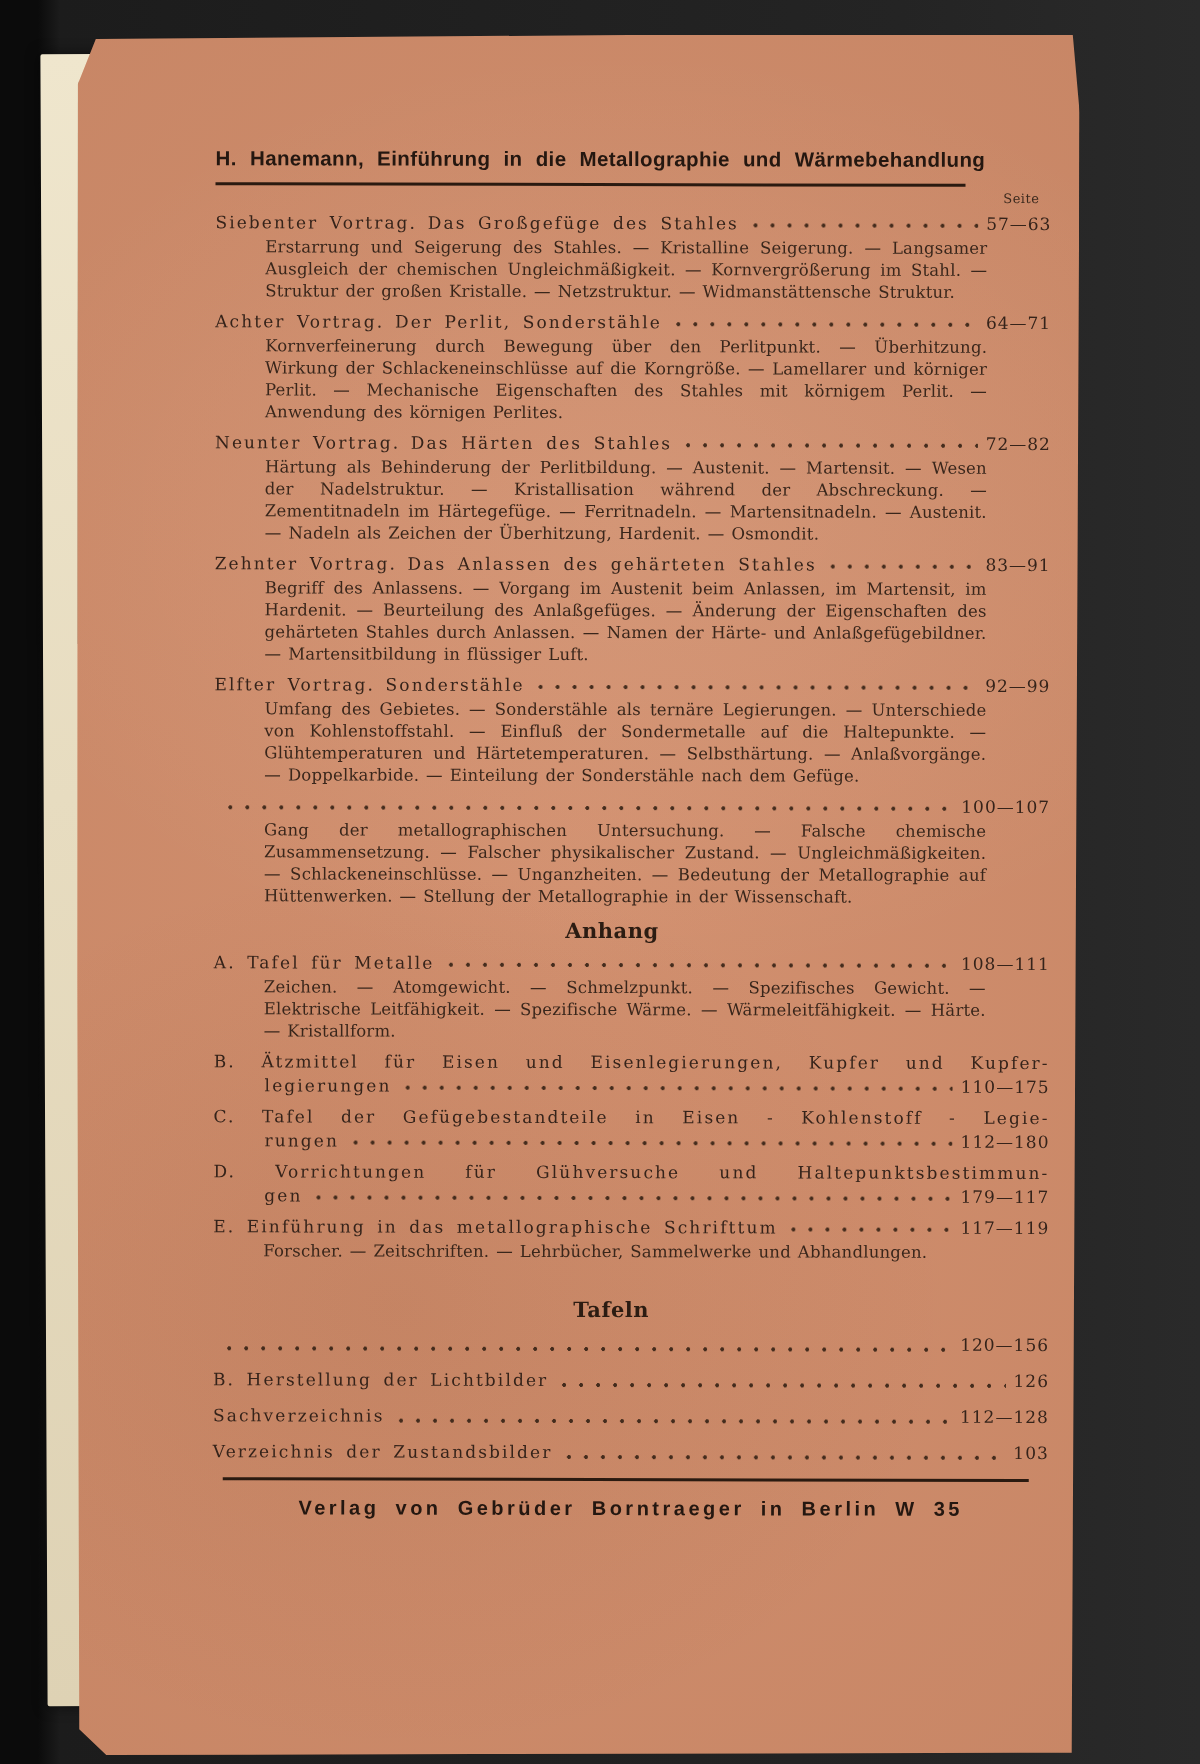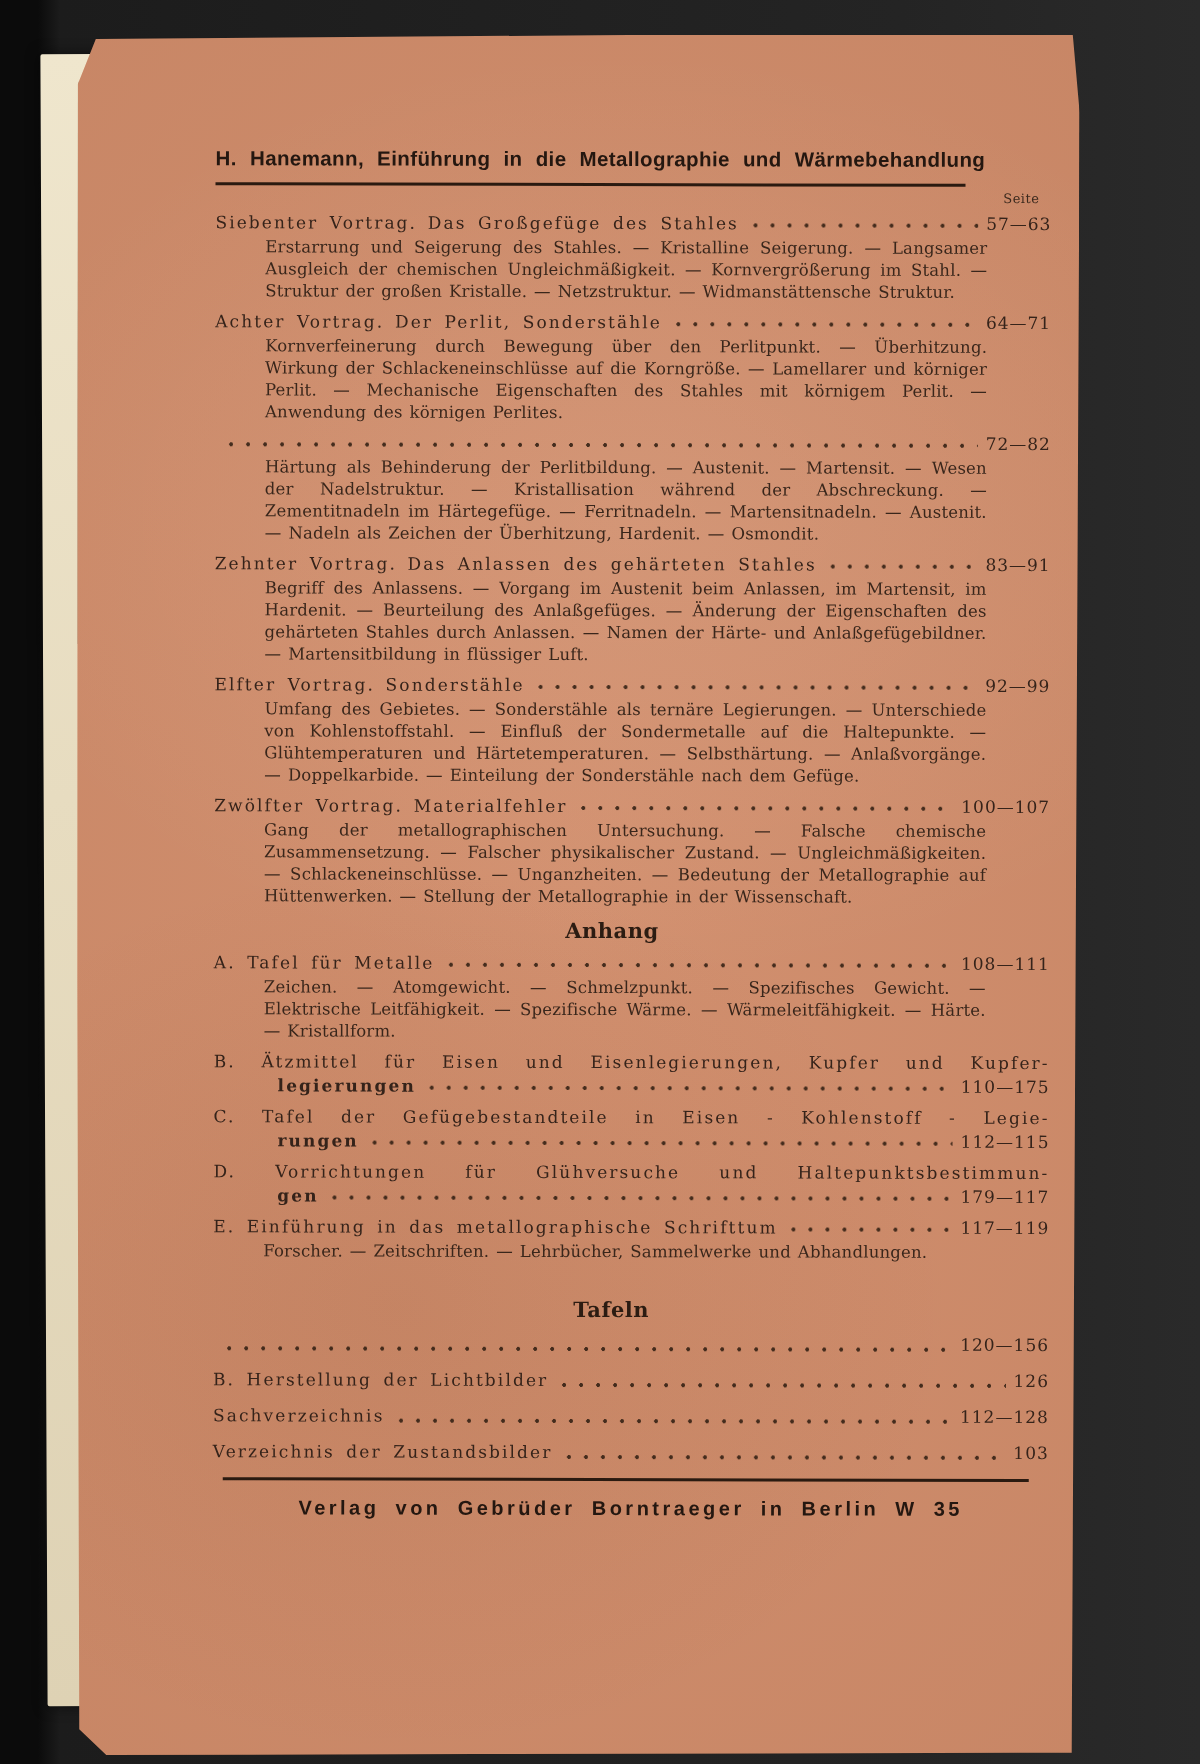--- a/index.html
+++ b/index.html
@@ -58,21 +58,21 @@
     letter-spacing: 2.1px; word-spacing: 4px;
     color: #35231a;
   }
   .main .t { white-space: nowrap; }
   .main.wrap { display: block; }
   .spread {
     display: block;
     text-align: justify;
     text-align-last: justify;
   }
-  .cont .t { margin-left: 64px; font-weight: bold; }
+  .cont .t { margin-left: 51px; }
   .leader {
     flex: 1 1 auto;
     align-self: stretch;
     margin: 0 8px 0 10px;
     background-image: radial-gradient(circle at 2.2px 50%, rgba(44,27,15,0.85) 1.7px, transparent 2.2px);
     background-size: 17px 6px;
     background-repeat: repeat-x;
     background-position: 4px calc(100% - 7px);
   }
   .pg { white-space: nowrap; letter-spacing: 1px; text-align: center; }
@@ -138,20 +138,21 @@
         <div class="main">
           <span class="t">Achter Vortrag. Der Perlit, Sonderstähle</span>
           <span class="leader"></span>
           <span class="pg">64—71</span>
         </div>
         <p class="desc">Kornverfeinerung durch Bewegung über den Perlitpunkt. — Überhitzung. Wirkung der Schlackeneinschlüsse auf die Korngröße. — Lamellarer und körniger Perlit. — Mechanische Eigenschaften des Stahles mit körnigem Perlit. — Anwendung des körnigen Perlites.</p>
       </div>
 
       <div class="entry">
         <div class="main">
+          <span class="t">Neunter Vortrag. Das Härten des Stahles</span>
           <span class="leader"></span>
           <span class="pg">72—82</span>
         </div>
         <p class="desc">Härtung als Behinderung der Perlitbildung. — Austenit. — Martensit. — Wesen der Nadelstruktur. — Kristallisation während der Abschreckung. — Zementitnadeln im Härtegefüge. — Ferritnadeln. — Martensitnadeln. — Austenit. — Nadeln als Zeichen der Überhitzung, Hardenit. — Osmondit.</p>
       </div>
 
       <div class="entry">
         <div class="main">
           <span class="t">Zehnter Vortrag. Das Anlassen des gehärteten Stahles</span>
           <span class="leader"></span>
@@ -164,21 +165,20 @@
         <div class="main">
           <span class="t">Elfter Vortrag. Sonderstähle</span>
           <span class="leader"></span>
           <span class="pg">92—99</span>
         </div>
         <p class="desc">Umfang des Gebietes. — Sonderstähle als ternäre Legierungen. — Unterschiede von Kohlenstoffstahl. — Einfluß der Sondermetalle auf die Haltepunkte. — Glühtemperaturen und Härtetemperaturen. — Selbsthärtung. — Anlaßvorgänge. — Doppelkarbide. — Einteilung der Sonderstähle nach dem Gefüge.</p>
       </div>
 
       <div class="entry">
         <div class="main">
-          <span class="t">Zwölfter Vortrag. Materialfehler</span>
           <span class="leader"></span>
           <span class="pg">100—107</span>
         </div>
         <p class="desc">Gang der metallographischen Untersuchung. — Falsche chemische Zusammensetzung. — Falscher physikalischer Zustand. — Ungleichmäßigkeiten. — Schlackeneinschlüsse. — Unganzheiten. — Bedeutung der Metallographie auf Hüttenwerken. — Stellung der Metallographie in der Wissenschaft.</p>
       </div>
 
       <h2 class="mid-head">Anhang</h2>
 
       <div class="entry">
         <div class="main">
@@ -200,21 +200,21 @@
         </div>
       </div>
 
       <div class="entry">
         <div class="main wrap">
           <span class="spread">C. Tafel der Gefügebestandteile in Eisen - Kohlenstoff - Legie-</span>
         </div>
         <div class="main cont">
           <span class="t">rungen</span>
           <span class="leader"></span>
-          <span class="pg">112—115</span>
+          <span class="pg">112—180</span>
         </div>
       </div>
 
       <div class="entry">
         <div class="main wrap">
           <span class="spread">D. Vorrichtungen für Glühversuche und Haltepunktsbestimmun-</span>
         </div>
         <div class="main cont">
           <span class="t">gen</span>
           <span class="leader"></span>

